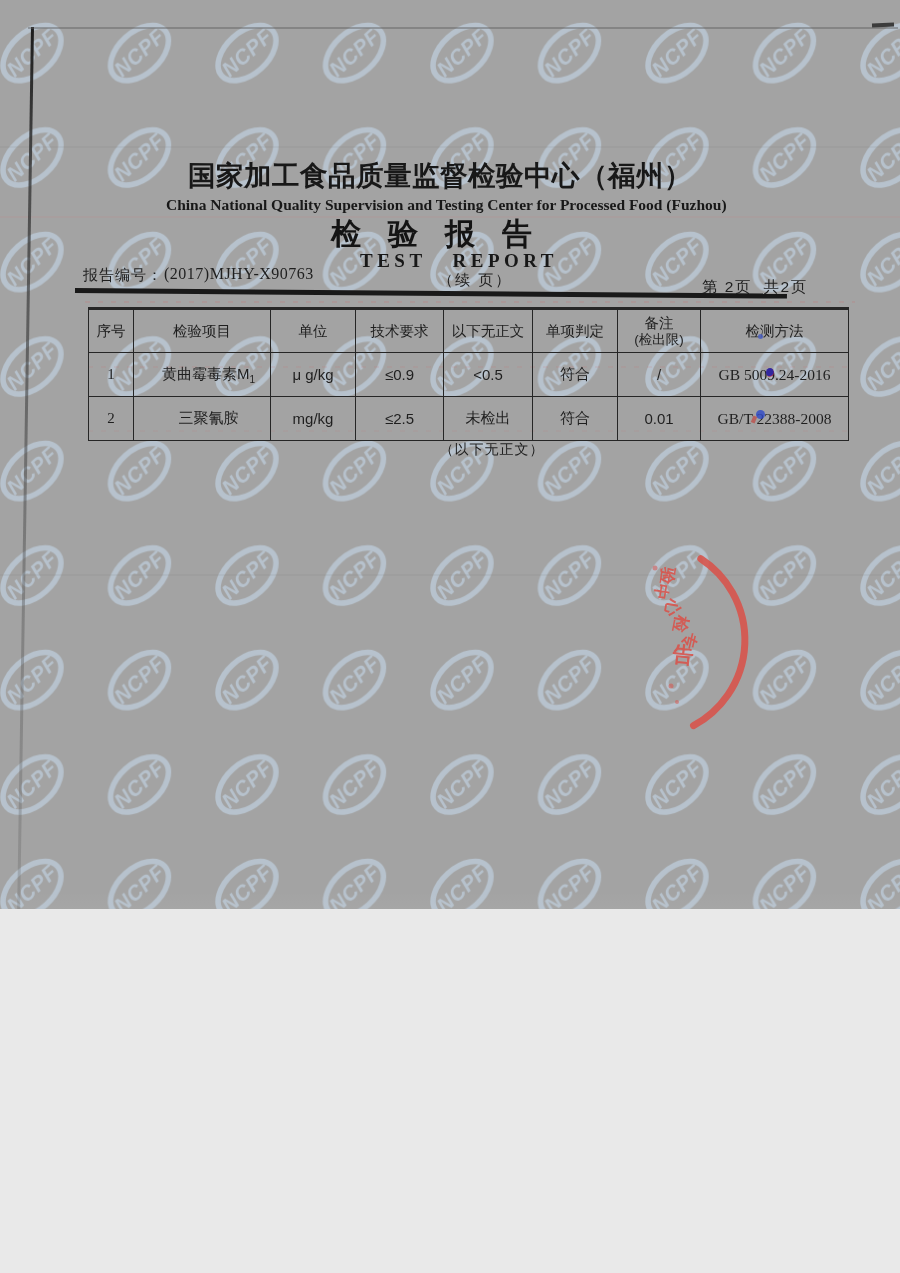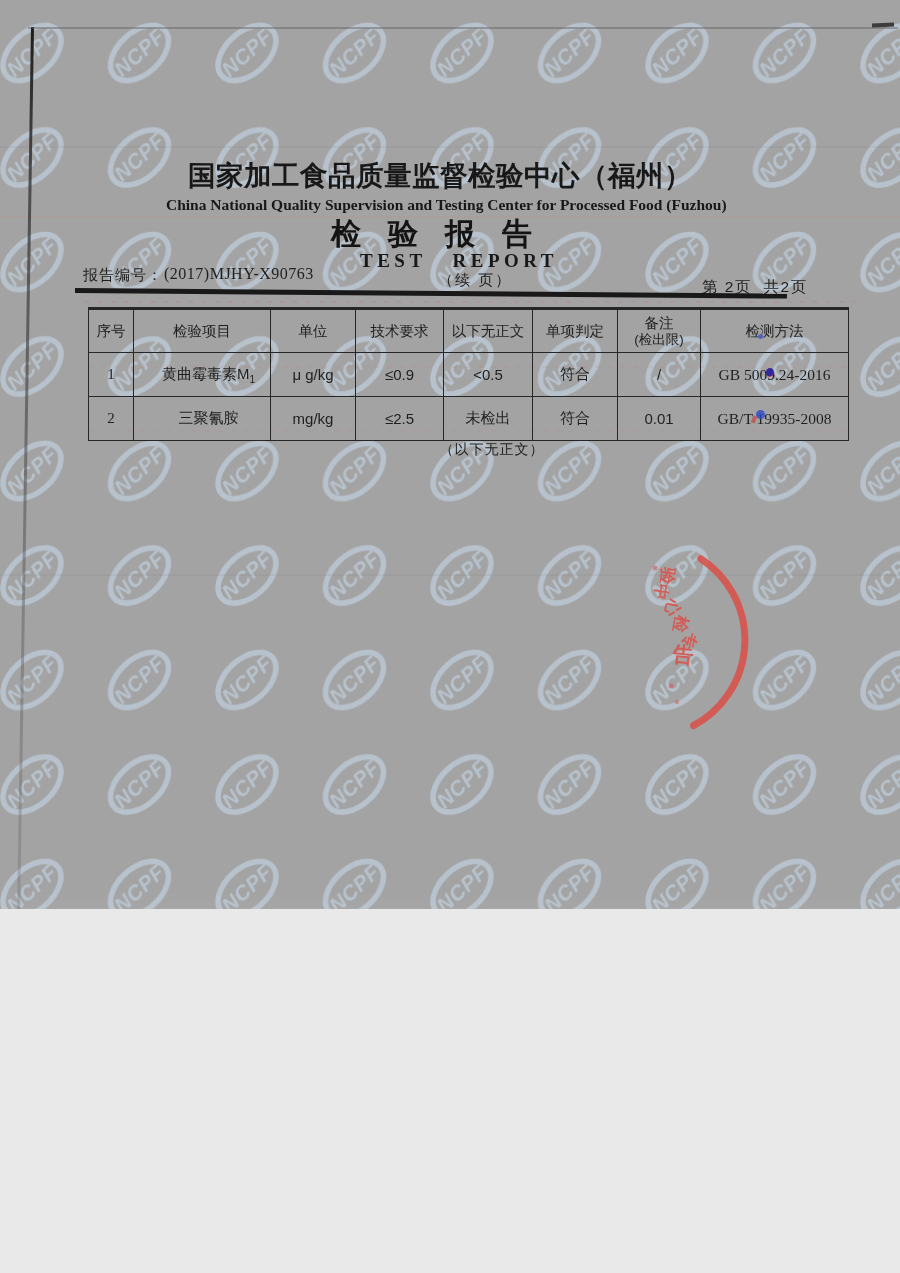--- a/index.html
+++ b/index.html
@@ -133,21 +133,21 @@
         <td class="method-cell">GB 5009.24-2016</td>
       </tr>
       <tr>
         <td class="no-cell">2</td>
         <td class="item-cell"><span>三聚氰胺</span><sub></sub></td>
         <td>mg/kg</td>
         <td>≤2.5</td>
         <td>未检出</td>
         <td>符合</td>
         <td>0.01</td>
-        <td class="method-cell">GB/T 19935-2008</td>
+        <td class="method-cell">GB/T 22388-2008</td>
       </tr>
     </tbody>
   </table>
 
   <div class="abs end-note">（以下无正文）</div>
 
   <div class="ink-dot a"></div>
   <div class="ink-dot b"></div>
   <div class="ink-dot c"></div>
   <div class="ink-fleck"></div>

